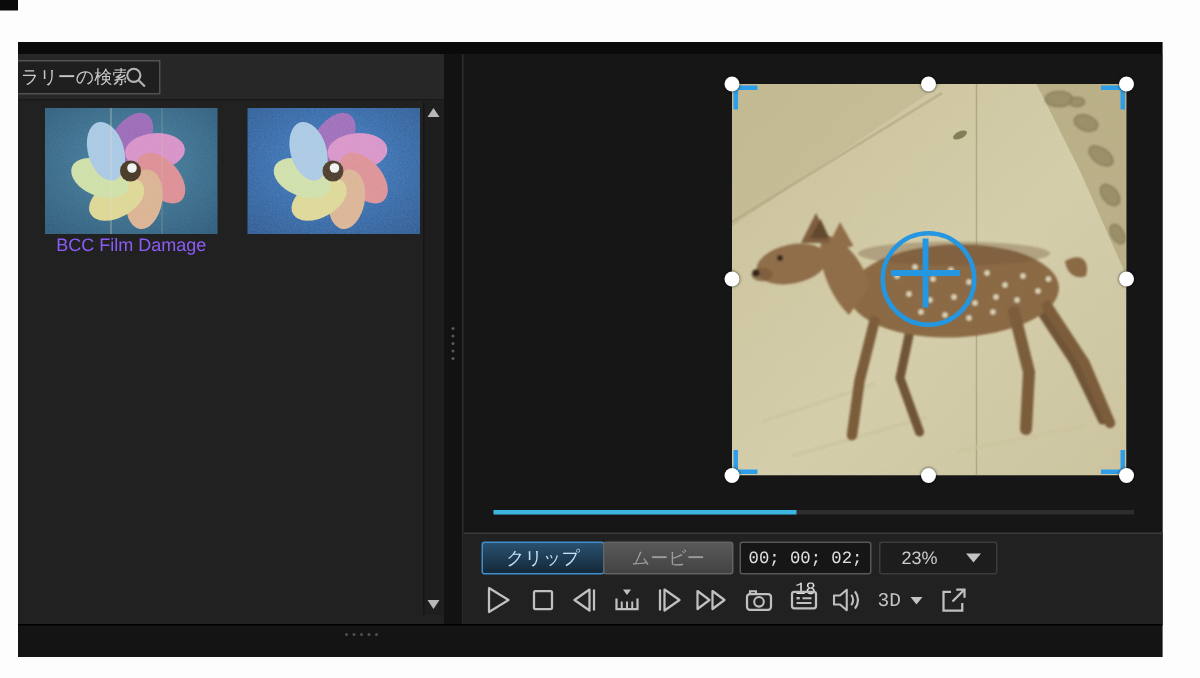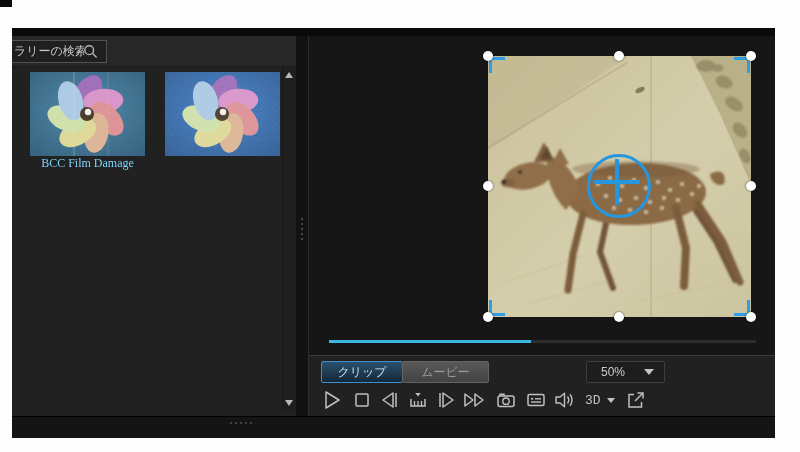--- a/index.html
+++ b/index.html
@@ -12,21 +12,21 @@
   #topstrip{left:0;top:0;width:763px;height:8px;background:#0a0a0a;}
   
   #library{left:0;top:8px;width:284px;height:380px;background:#212121;}
   #searchrow{left:0;top:0;width:284px;height:30px;background:#272727;border-bottom:1px solid #191919;}
   #searchbox{left:-34px;top:4px;width:127px;height:21px;background:#1f1f1f;border:1px solid #525252;}
   #searchbox input{position:absolute;left:35px;top:0;width:70px;height:21px;background:transparent;border:0;outline:0;
      color:#c9c9c9;font-size:12px;font-family:Liberation Serif, serif;padding:0;}
   #search-ic{right:8px;top:3px;width:15px;height:15px;}
   .thumb{width:115px;height:84px;overflow:hidden;background:#2a5f85;}
   .thumb svg{display:block;}
-  .thumb-label{width:131px;text-align:center;color:#7dd3fc;font-size:12px;font-family:Liberation Serif, serif;}
+  .thumb-label{width:131px;text-align:center;color:#8b5cf6;font-size:12px;}
   
   #lscroll{left:270px;top:32px;width:13px;height:342px;background:#1e1e1e;border-left:1px solid #151515;}
   .scroll-arrow{left:2px;width:0;height:0;border-left:4.5px solid transparent;border-right:4.5px solid transparent;}
   #scroll-up{top:4px;border-bottom:6px solid #b8b8b8;}
   #scroll-dn{bottom:4px;border-top:6px solid #b8b8b8;}
   
   #splitter{left:284px;top:8px;width:12px;height:380px;background:#121212;}
   .grip-dot-v{left:5px;width:2px;height:2px;background:#5a5a5a;border-radius:1px;}
   
   #preview{left:296px;top:8px;width:467px;height:380px;background:#161616;border-left:1px solid #2c2c2c;}
@@ -256,22 +256,23 @@
       </div>
 
       <div class="abs" id="seek-track">
         <div class="abs" id="seek-fill" style="background: rgb(58, 182, 224);"></div>
 
       </div>
 
       <div class="abs" id="controls">
         <div class="abs pillbtn" id="clip-btn">クリップ</div>
         <div class="abs pillbtn" id="movie-btn">ムービー</div>
+        <div class="abs" id="timecode">00; 00; 02; 18</div>
         <div class="abs" id="zoomsel">
-          <span class="zval">50%</span>
+          <span class="zval">23%</span>
           <div class="abs" id="zoom-arrow"></div>
         </div>
 
         <div class="abs tbtn" style="left:12px;">
           <svg width="22" height="22" viewBox="0 0 22 22">
               <path d="M5,3 L18,11 L5,19 Z" fill="none" stroke="#c0c0c0" stroke-width="1.5" stroke-linejoin="round"></path>
             </svg>
         </div>
         <div class="abs tbtn" style="left:42px;">
           <svg width="22" height="22" viewBox="0 0 22 22">

